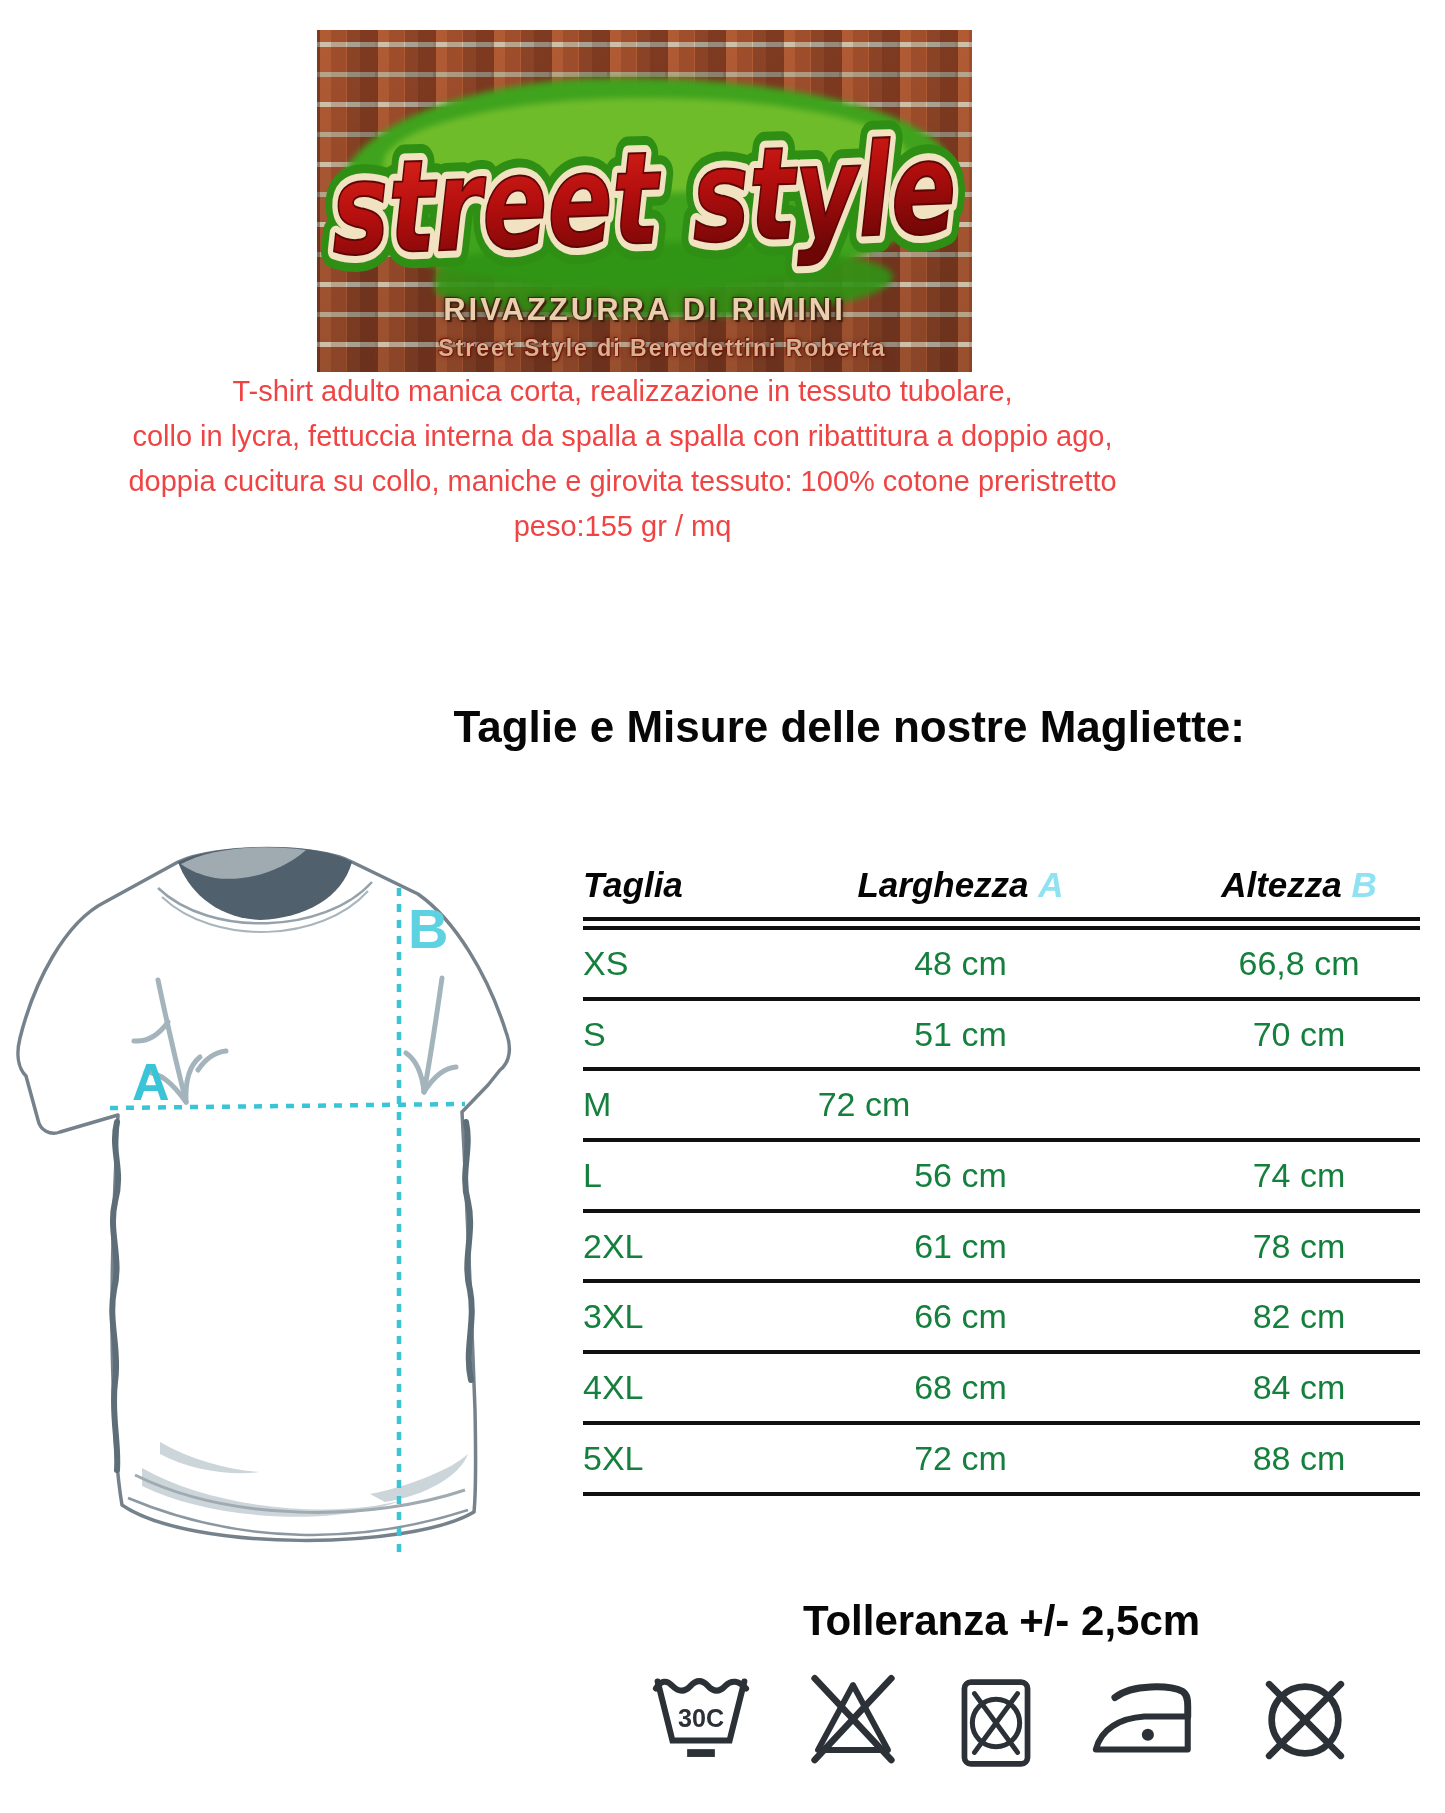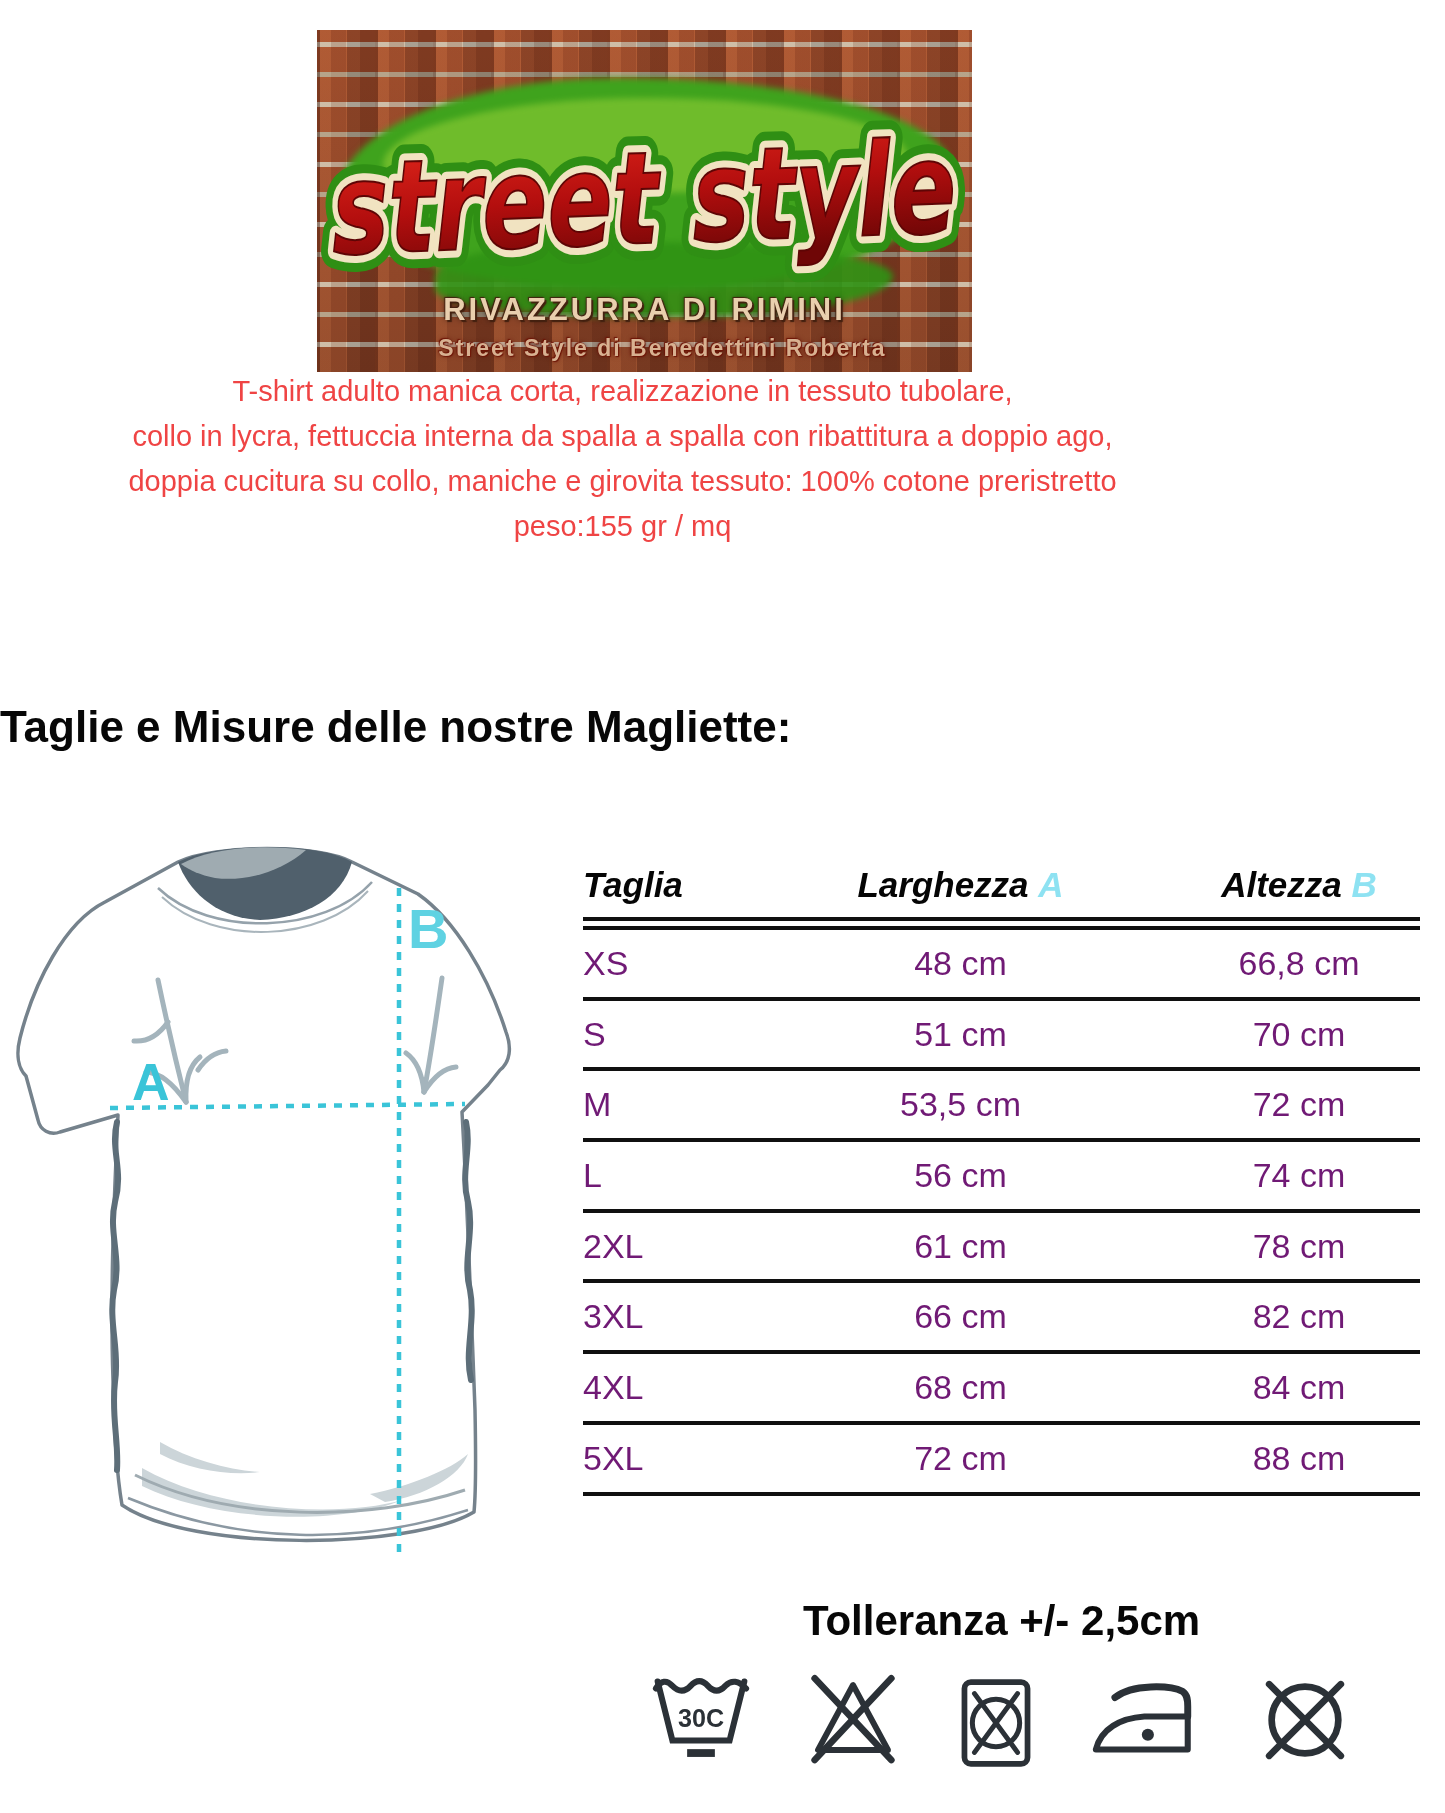--- a/index.html
+++ b/index.html
@@ -47,36 +47,36 @@
   }
 
   
   .description {
     position:absolute; left:0; top:369px; width:1245px; text-align:center;
     font-size:29px; line-height:45px; color:#ef4444;
   }
 
   
   .section-title {
-    position:absolute; left:0; top:702px; width:1245px; text-align:left;
+    position:absolute; left:0; top:702px; width:1245px; text-align:right;
     font-size:44px; font-weight:bold; letter-spacing:0px; color:#070707;
   }
 
   
   .shirt-svg { position:absolute; left:10px; top:770px; width:510px; height:810px; }
 
   
   .size-table { position:absolute; left:583px; top:853px; width:837px; }
   .t-row { display:flex; align-items:center; height:70.7px; border-bottom:4px solid #101010; }
   .t-row.t-head { height:64px; border-bottom:none; font-style:italic; font-weight:bold; font-size:35px; }
   .head-sep { height:13px; border-top:4px solid #101010; border-bottom:4px solid #101010; }
   .c1 { width:160px; text-align:left; }
   .c2 { width:435px; text-align:center; }
   .c3 { width:242px; text-align:center; }
-  .t-cell { font-size:34px; color:#701a75; }
+  .t-cell { font-size:34px; color:#15803d; }
   .cyan-letter { color:#8ee2f2; }
 
   
   .tolerance {
     position:absolute; left:583px; top:1597px; width:837px; text-align:center;
     font-size:42px; font-weight:bold; color:#070707;
   }
 
   
   .care-row {
@@ -186,21 +186,20 @@
     <div class="c2 t-cell">48 cm</div>
     <div class="c3 t-cell">66,8 cm</div>
   </div>
   <div class="t-row">
     <div class="c1 t-cell">S</div>
     <div class="c2 t-cell">51 cm</div>
     <div class="c3 t-cell">70 cm</div>
   </div>
   <div class="t-row">
     <div class="c1 t-cell">M</div>
-    <div class="c2 t-cell">53,5 cm</div>
     <div class="c3 t-cell">72 cm</div>
   </div>
   <div class="t-row">
     <div class="c1 t-cell">L</div>
     <div class="c2 t-cell">56 cm</div>
     <div class="c3 t-cell">74 cm</div>
   </div>
   <div class="t-row">
     <div class="c1 t-cell">2XL</div>
     <div class="c2 t-cell">61 cm</div>

